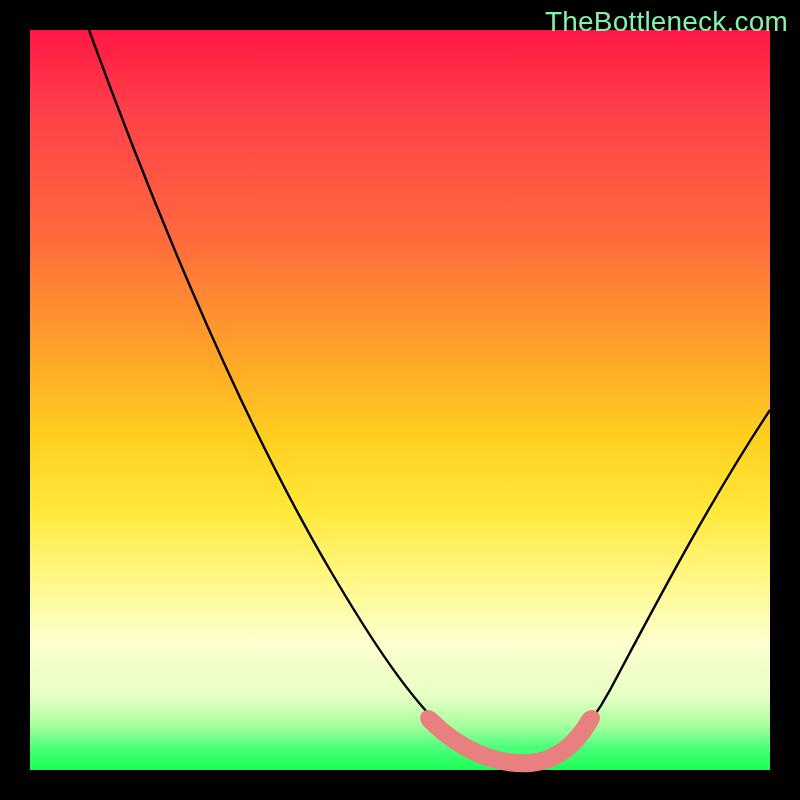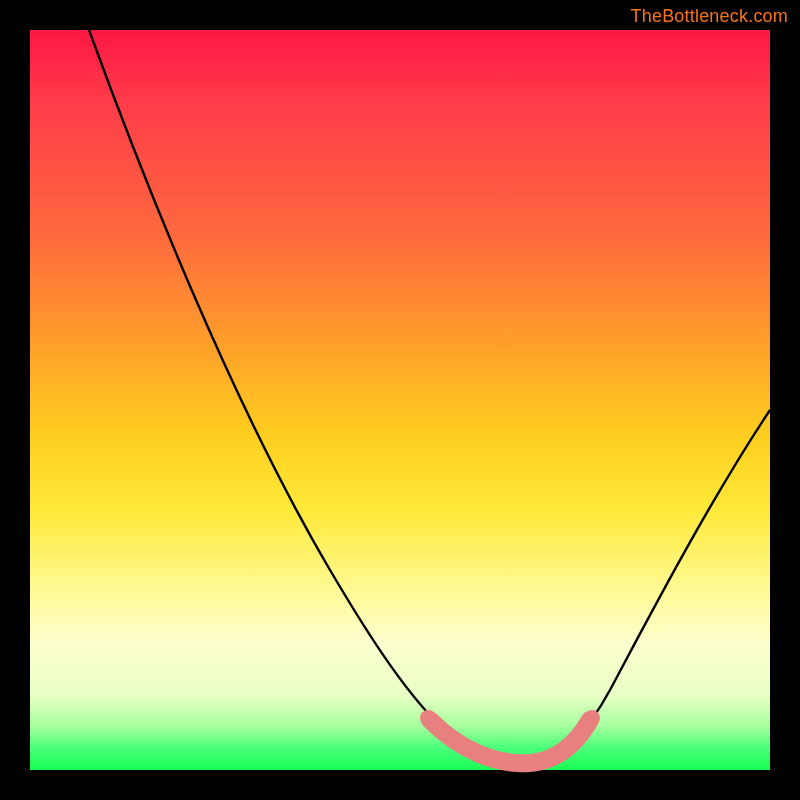--- a/index.html
+++ b/index.html
@@ -43,22 +43,22 @@
     position: absolute;
     left: 0; top: 0;
     width: 740px;
     height: 740px;
     overflow: visible;
   }
   .watermark {
     position: absolute;
     top: 6px;
     right: 12px;
-    color: #f97316;
-    font-size: 18px;
+    color: #86efac;
+    font-size: 28px;
     letter-spacing: 0.2px;
     user-select: none;
     font-weight: 500;
   }
 </style>
 </head>
 <body>
 
 <div class="frame">
   <div class="plot">

